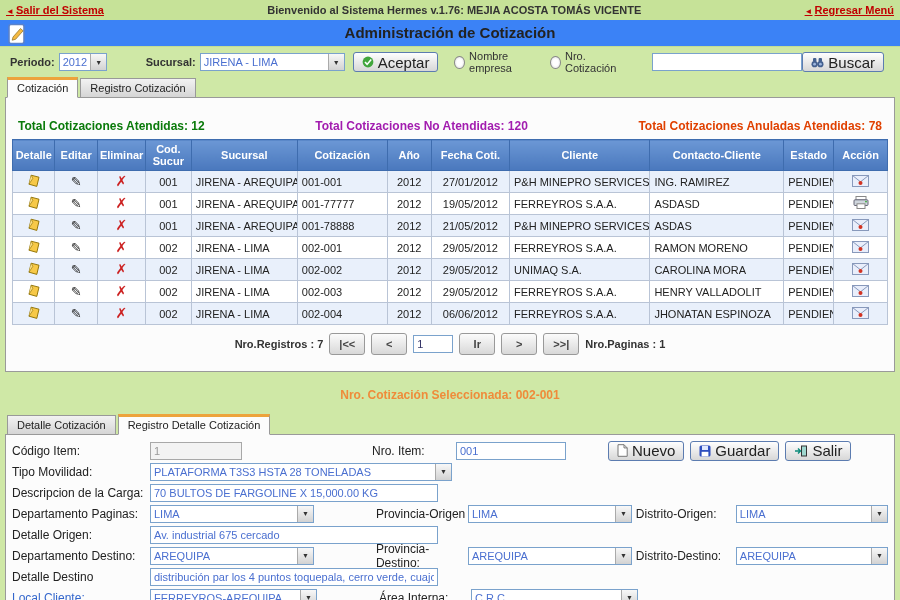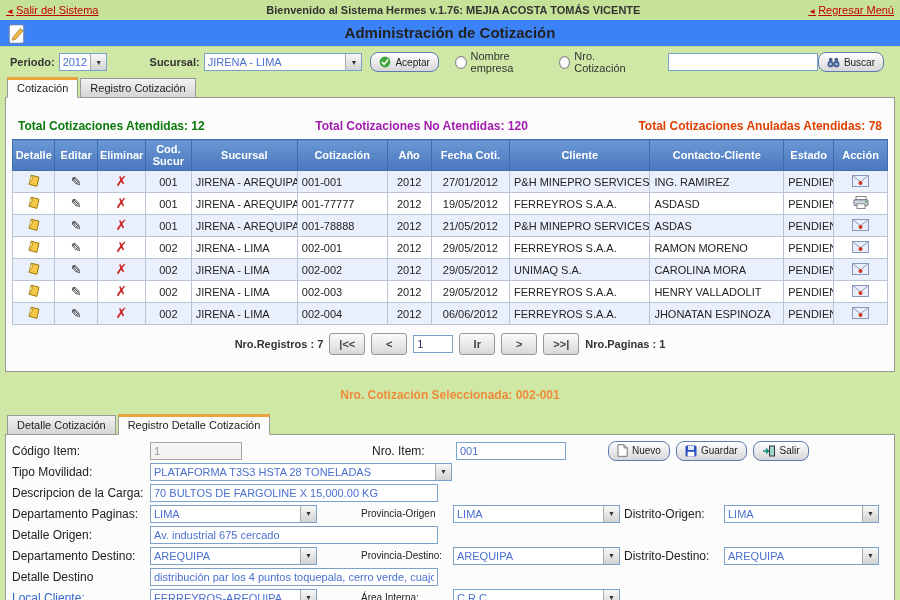--- a/index.html
+++ b/index.html
@@ -1,37 +1,37 @@
 <!DOCTYPE html>
 <html><head>
 <meta charset="utf-8">
 <style>
   html,body{margin:0;padding:0}
   body{width:900px;height:600px;overflow:hidden;background:#cfe8a6;
        font-family:"Liberation Sans","DejaVu Sans",sans-serif;font-size:11px;color:#222;position:relative}
   
   .topbar{height:20px;display:flex;align-items:center;padding:0 6px;background:#c6e298}
   .topbar .mid{flex:1;text-align:center;font-weight:bold;color:#333;font-size:11px}
-  .rlink{color:#c00000;font-weight:normal;text-decoration:underline;font-size:11px;cursor:pointer;white-space:nowrap}
+  .rlink{color:#c00000;font-weight:bold;text-decoration:underline;font-size:11px;cursor:pointer;white-space:nowrap}
   .rarr{color:#c00000;font-size:8px;margin-right:2px}
   .titlebar{height:26px;position:relative;text-align:center;background:#3b82f6;border-bottom:1px solid #c2dd96}
   .titlebar .t{font-size:15px;font-weight:bold;color:#222;line-height:26px}
   .note-ic{position:absolute;left:8px;top:3px}
   
   .filters{height:30px;display:flex;align-items:center;padding:0 10px}
   .flab{font-weight:bold;color:#333;margin-right:4px}
   .sel{display:inline-flex;border:1px solid #7aa2cc;background:#fff;height:18px;align-items:center;box-sizing:border-box}
   .sel .val{flex:1;color:#4a6fd0;padding:0 3px;overflow:hidden;white-space:nowrap;font-size:11px}
   .sel .sbtn{width:15px;align-self:stretch;background:linear-gradient(#f8f8f8,#d2d2d2);border-left:1px solid #aaa;
              display:flex;align-items:center;justify-content:center;font-size:7px;color:#333}
   .inp{height:18px;box-sizing:border-box;border:1px solid #7aa2cc;color:#4a6fd0;font-size:11px;padding:1px 3px;background:#fff;
        font-family:"Liberation Sans",sans-serif}
   .btn3d{display:inline-flex;align-items:center;gap:4px;background:linear-gradient(#fefefe,#d7d7d7);
-         border:1px solid #5c7cb0;border-radius:8px;padding:1px 8px;height:20px;box-sizing:border-box;
-         font-size:10px;color:#222;cursor:pointer;white-space:nowrap}
+         border:1px solid #5c7cb0;border-radius:3px;padding:1px 8px;height:20px;box-sizing:border-box;
+         font-size:15px;color:#222;cursor:pointer;white-space:nowrap}
   .radio{width:11px;height:11px;border-radius:50%;border:1px solid #888;background:radial-gradient(#fff 40%,#d8d8d8);display:inline-block;margin-right:4px}
   .rgroup{display:inline-flex;align-items:center;color:#333}
   
   .tabs{display:flex;gap:2px;padding-left:7px;position:relative;z-index:2;margin-bottom:-1px;align-items:flex-end}
   .tab{border:1px solid #999;background:linear-gradient(#f2f2f2,#d5d5d5);padding:3px 9px;font-size:11px;color:#222;cursor:pointer}
   .tab.active{background:#fcfcfc;border-top:3px solid #eda33c;border-bottom:1px solid #fcfcfc;padding-top:2px}
   
   .panel{margin:0 5px;background:#fcfcfc;border:1px solid #9a9a9a;position:relative;z-index:1}
   .panel1{padding:19px 6px 16px}
   .panel2{padding:7px 6px 5px}
@@ -48,21 +48,21 @@
   
   .pager{display:flex;justify-content:center;align-items:center;gap:6px;margin-top:8px;font-weight:bold;color:#333}
   .pbtn{min-width:34px;height:20px;background:linear-gradient(#fbfbfb,#d8d8d8);border:1px solid #999;border-radius:3px;
         font-weight:bold;color:#444;font-size:11px;display:inline-flex;align-items:center;justify-content:center;cursor:pointer}
   .pginp{width:40px;height:18px;box-sizing:border-box;border:1px solid #7aa2cc;color:#336;padding:1px 3px;font-size:11px}
   
   .selnote{text-align:center;color:#ef8b3a;font-weight:bold;font-size:12px;margin:16px 0 12px}
   .frow{display:flex;align-items:center;height:17px;margin-bottom:4px}
   .frow.tall{height:40px;align-items:flex-start}
   .flabel{width:138px;color:#222;font-size:12px;flex-shrink:0}
-  .flabel2{width:92px;margin-left:44px;color:#222;font-size:10px;flex-shrink:0}
+  .flabel2{width:92px;margin-left:62px;color:#222;font-size:12px;flex-shrink:0}
   .flabel3{width:100px;margin-left:4px;color:#222;font-size:12px;flex-shrink:0}
   .link{color:#3366cc;text-decoration:underline;cursor:pointer}
   .dis{background:#f3f3f3;color:#999;border:1px solid #a8a8a8}
   .costo{color:#c0392b;font-weight:bold;font-size:12px}
   .obswrap{display:flex;border:1px solid #7aa2cc;background:#eef6ff;width:292px;height:38px;box-sizing:border-box}
   .obs{flex:1;font-family:"DejaVu Sans Mono",monospace;font-size:10.5px;color:#4a6fd0;padding:2px 3px;overflow:hidden}
   .sbar{width:15px;border-left:1px solid #aab;display:flex;flex-direction:column;justify-content:space-between;background:#f0f0f0}
   .sbar span{height:12px;background:linear-gradient(#fafafa,#d5d5d5);border:1px solid #aaa;font-size:7px;color:#555;
              display:flex;align-items:center;justify-content:center}
   .igv{font-size:10px;font-weight:bold;color:#333;margin-left:10px}

